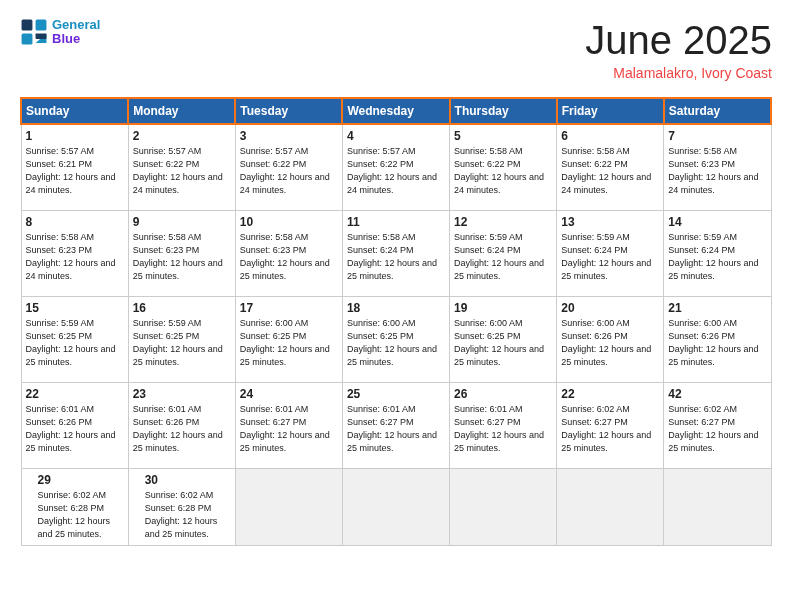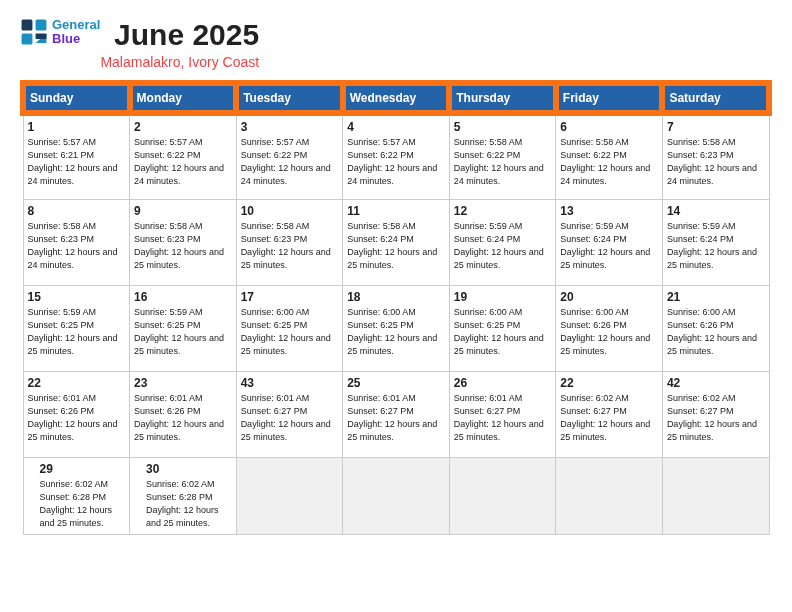--- a/index.html
+++ b/index.html
@@ -11,23 +11,23 @@
       overflow: hidden;
     }
     .page {
       width: 792px;
       height: 612px;
       padding: 18px 20px 10px 20px;
       background: #fff;
     }
     .header {
       display: flex;
-      justify-content: flex-start;
+      justify-content: space-between;
       align-items: flex-start;
-      margin-bottom: 10px;
+      margin-bottom: 16px;
     }
     .logo {
       display: flex;
       align-items: center;
       gap: 4px;
     }
     .logo-text {
       font-size: 13px;
       font-weight: bold;
       color: #1a3a5c;
@@ -37,42 +37,42 @@
       color: #1a8fc1;
     }
     .logo-icon {
       width: 28px;
       height: 28px;
     }
     .title-block {
       text-align: right;
     }
     .main-title {
-      font-size: 30px;
-      font-weight: bold;
+      font-size: 40px;
+      font-weight: normal;
       color: #222;
     }
     .subtitle {
       font-size: 14px;
       color: #ef4444;
       margin-top: 2px;
     }
     .calendar {
       width: 100%;
       border-collapse: collapse;
       table-layout: fixed;
     }
     .calendar thead tr th {
       background: #2563a8;
       color: #fff;
       font-size: 12px;
       font-weight: bold;
       padding: 5px 4px;
       text-align: left;
-      border: 6px solid #f97316;
+      border: 2px solid #f97316;
     }
     .calendar tbody tr td {
       border: 1px solid #ccc;
       vertical-align: top;
       padding: 4px 4px 4px 4px;
       font-size: 9.5px;
       color: #222;
       height: 86px;
       background: #fff;
     }
@@ -295,21 +295,21 @@
 and 25 minutes.</div>
           </td>
           <td>
             <span class="day-num">23</span>
             <div class="day-info">Sunrise: 6:01 AM
 Sunset: 6:26 PM
 Daylight: 12 hours
 and 25 minutes.</div>
           </td>
           <td>
-            <span class="day-num">43</span>
+            <span class="day-num">24</span>
             <div class="day-info">Sunrise: 6:01 AM
 Sunset: 6:27 PM
 Daylight: 12 hours
 and 25 minutes.</div>
           </td>
           <td>
             <span class="day-num">25</span>
             <div class="day-info">Sunrise: 6:01 AM
 Sunset: 6:27 PM
 Daylight: 12 hours

